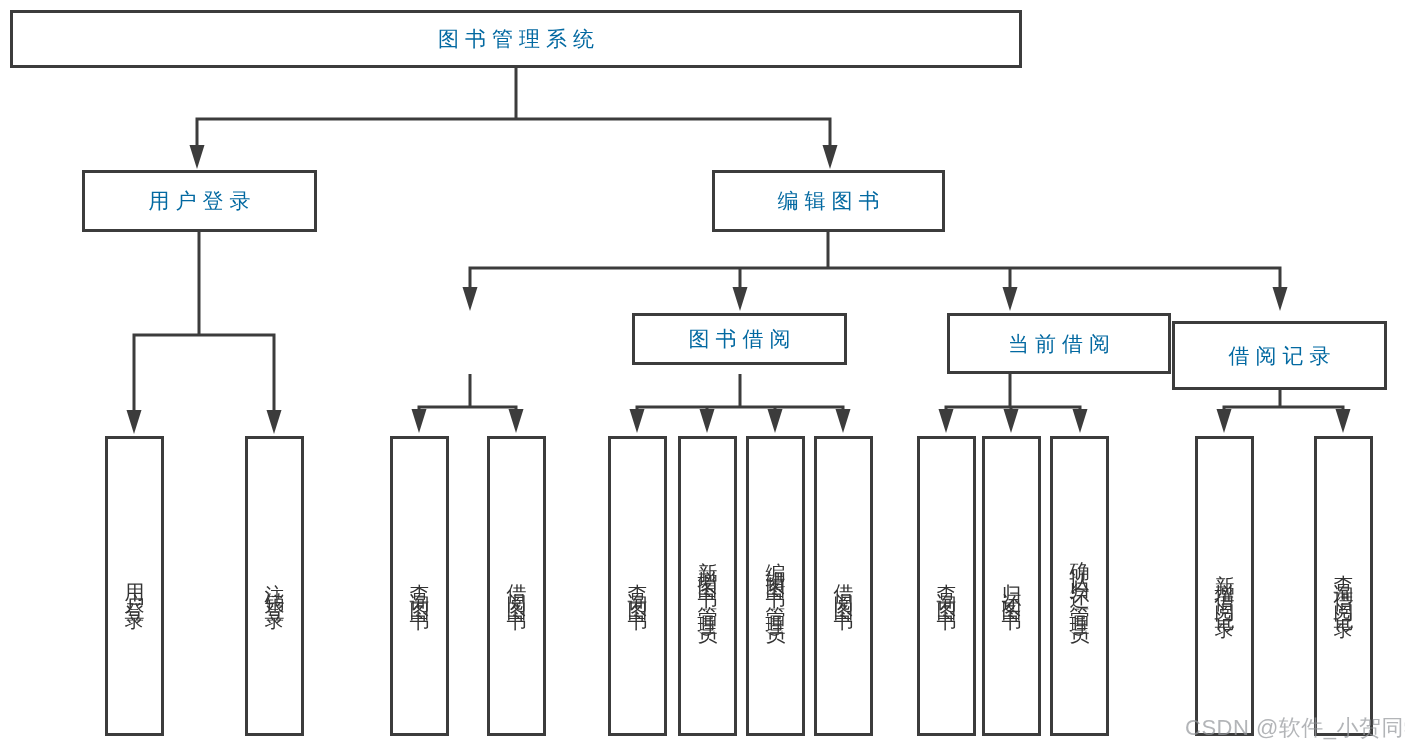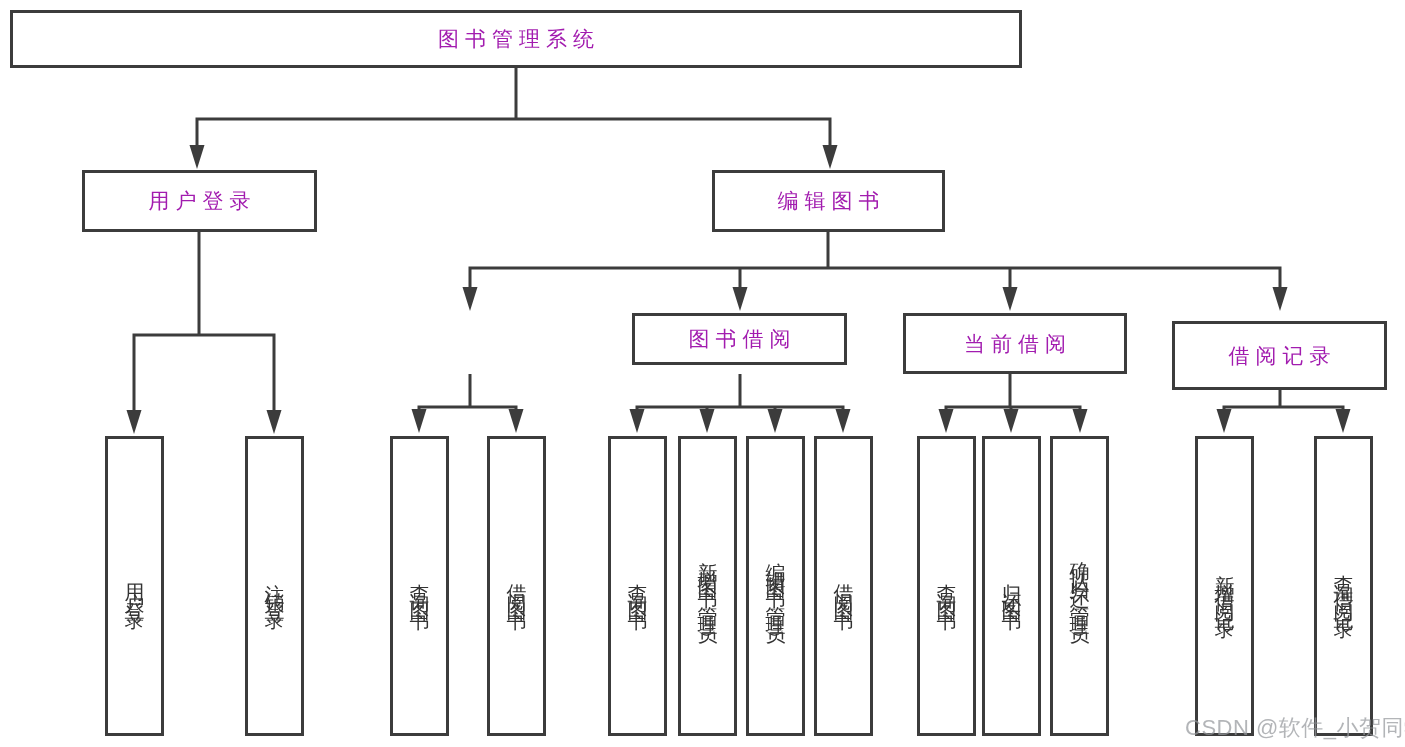--- a/index.html
+++ b/index.html
@@ -26,21 +26,21 @@
     align-items: center;
     justify-content: center;
     color: #333333;
     z-index: 2;
   }
   .box .lbl {
     font-size: 21px;
     letter-spacing: 6px;
     text-indent: 6px;
     white-space: nowrap;
-    color: #a21caf;
+    color: #0369a1;
   }
   .box .vtext {
     writing-mode: vertical-rl;
     text-orientation: mixed;
     font-size: 20px;
     letter-spacing: 9px;
     line-height: 1.05;
     white-space: nowrap;
     color: #333333;
   }
@@ -100,21 +100,21 @@
   <div class="box" style="left:82px; top:170px; width:235px; height:62px">
     <span class="lbl">用户登录</span>
   </div>
   <div class="box" style="left:712px; top:170px; width:233px; height:62px">
     <span class="lbl">编辑图书</span>
   </div>
 
   <div class="box" style="left:632px; top:313px; width:215px; height:52px">
     <span class="lbl">图书借阅</span>
   </div>
-  <div class="box" style="left:903px; top:313px; width:224px; height:61px">
+  <div class="box" style="left:947px; top:313px; width:224px; height:61px">
     <span class="lbl">当前借阅</span>
   </div>
   <div class="box" style="left:1172px; top:321px; width:215px; height:69px">
     <span class="lbl">借阅记录</span>
   </div>
 
   <div class="box" style="left:105px; top:436px; width:59px; height:300px">
     <span class="vtext">用户登录</span>
   </div>
   <div class="box" style="left:245px; top:436px; width:59px; height:300px">

